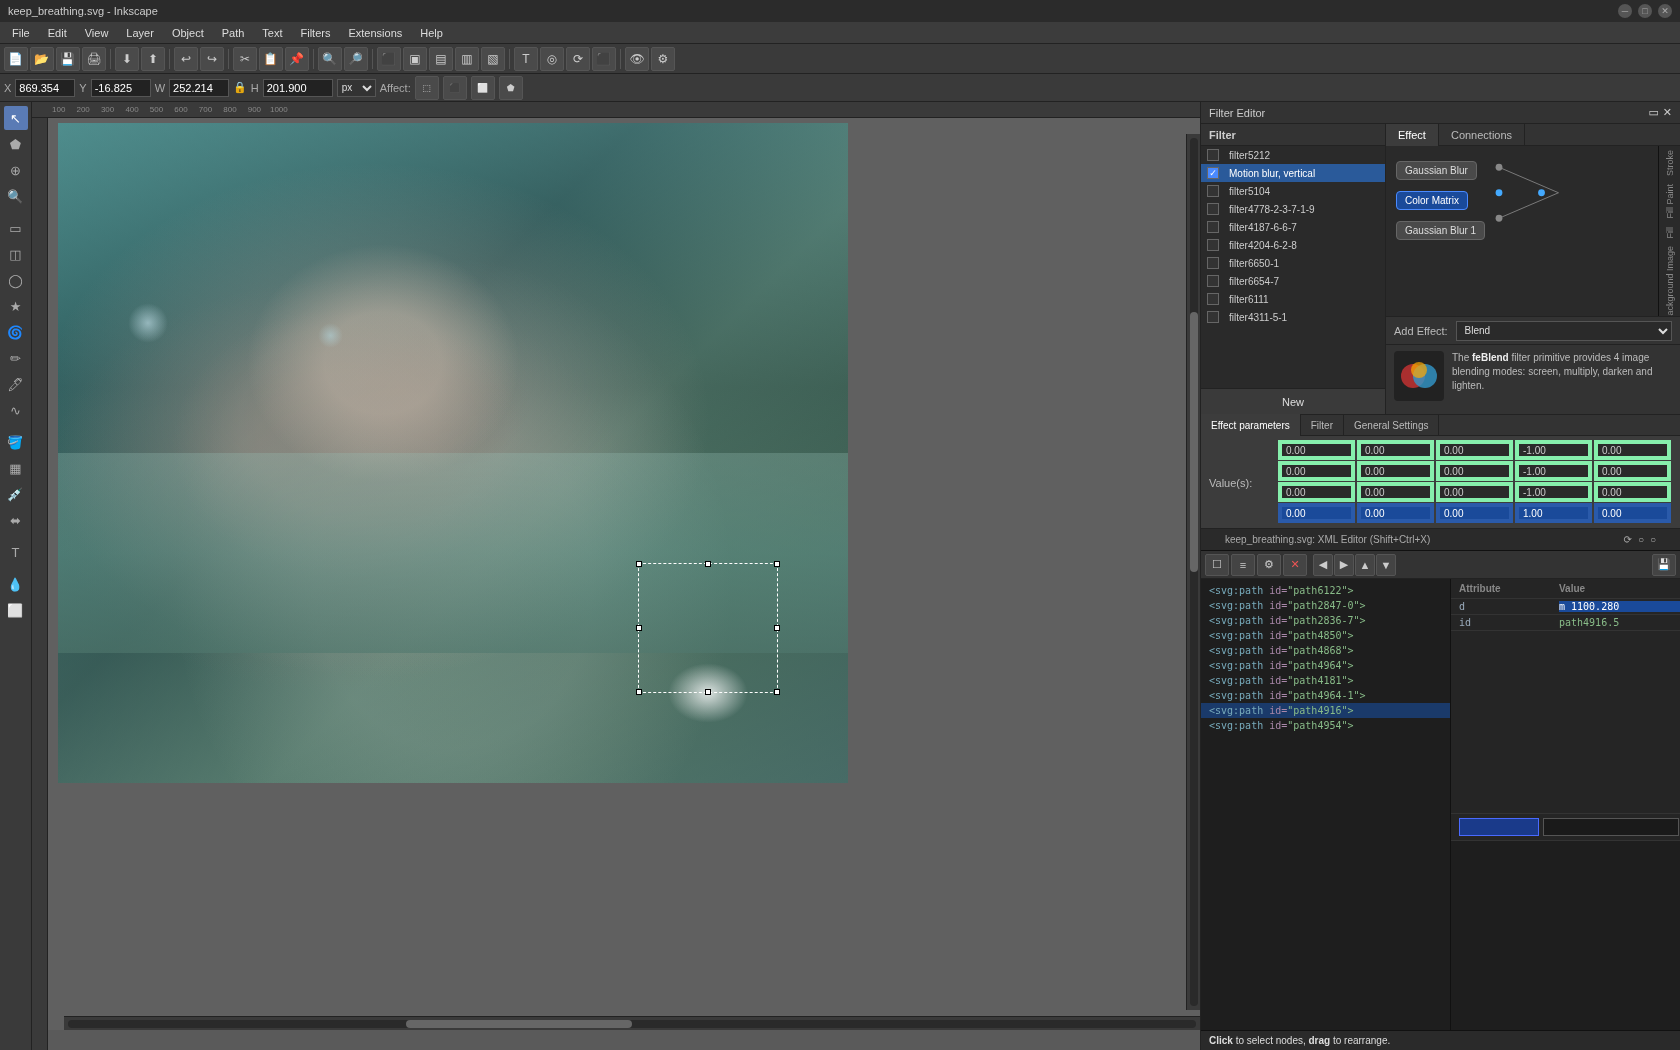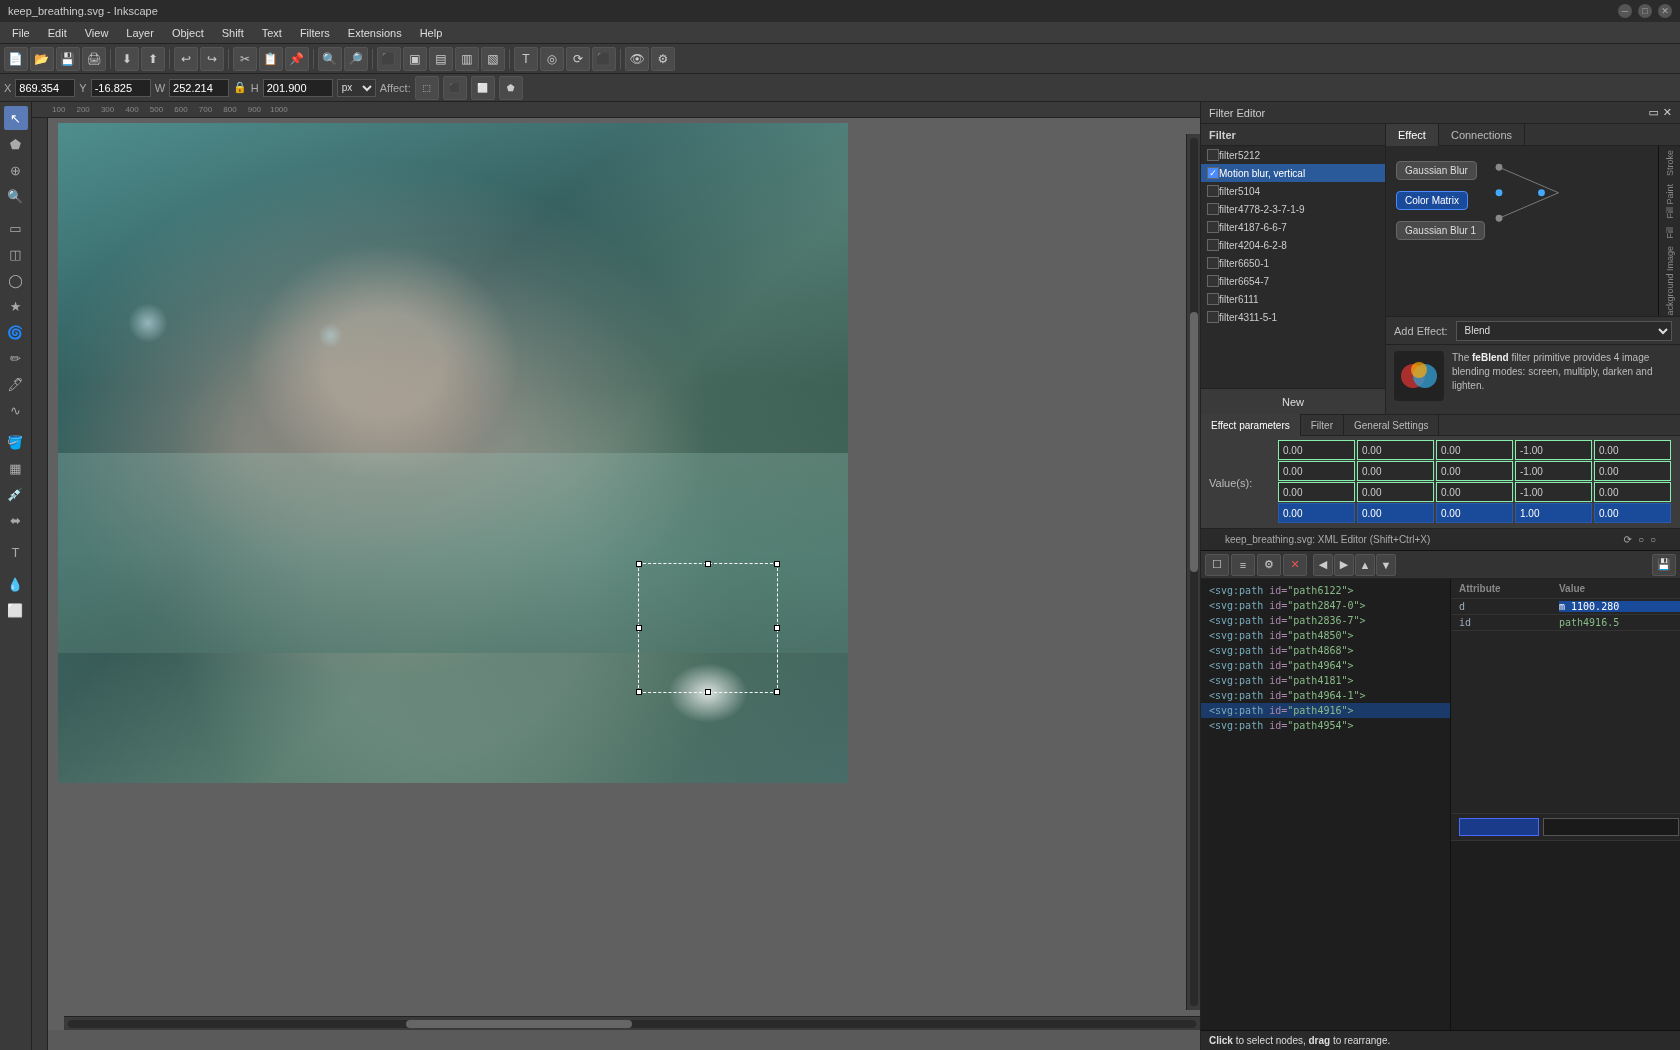--- a/index.html
+++ b/index.html
@@ -112,21 +112,21 @@
     .fe-win-btns { display: flex; gap: 4px; }
     .fe-win-btn { font-size: 10px; color: #aaa; cursor: pointer; }
 
     #fe-content { display: flex; height: 290px; }
     
     
     #filter-list { width: 185px; border-right: 1px solid #222; display: flex; flex-direction: column; }
     #filter-list-header { height: 22px; background: #333; display: flex; align-items: center; padding: 0 8px; border-bottom: 1px solid #222; }
     #filter-list-header span { font-size: 11px; color: #ccc; font-weight: bold; }
     .filter-items { flex: 1; overflow-y: auto; background: #2a2a2a; }
-    .filter-item { display: flex; align-items: center; padding: 3px 6px; gap: 0; cursor: pointer; font-size: 10px; color: #ccc; }
+    .filter-item { display: flex; align-items: center; padding: 3px 6px; gap: 10px; cursor: pointer; font-size: 10px; color: #ccc; }
     .filter-item.selected { background: #1a4a7a; color: #fff; }
     .filter-item.selected-check { background: #2a5a9a; color: #fff; }
     .filter-checkbox { width: 12px; height: 12px; border: 1px solid #666; background: #333; display: flex; align-items: center; justify-content: center; font-size: 9px; }
     .filter-checkbox.checked { background: #4a8aff; color: #fff; }
     .filter-new-btn { height: 26px; background: #3a3a3a; display: flex; align-items: center; justify-content: center; border-top: 1px solid #222; cursor: pointer; font-size: 11px; color: #ddd; }
 
     
     #effect-area { flex: 1; display: flex; flex-direction: column; }
     #effect-header { height: 22px; background: #333; display: flex; align-items: center; border-bottom: 1px solid #222; }
     .effect-tab { padding: 0 12px; height: 22px; display: flex; align-items: center; font-size: 11px; color: #bbb; cursor: pointer; border-right: 1px solid #222; }
@@ -158,21 +158,21 @@
     .ep-tab.active { color: #fff; background: #3c3c3c; }
 
     
     #type-row { display: flex; align-items: center; padding: 4px 8px; gap: 8px; background: #3c3c3c; border-bottom: 1px solid #222; }
     .type-label { font-size: 11px; color: #bbb; width: 60px; }
     .type-select { background: #2a2a2a; border: 1px solid #555; color: #ddd; height: 22px; font-size: 10px; flex: 1; padding: 0 4px; }
 
     
     #values-area { flex: 1; padding: 4px 8px; background: #3c3c3c; }
     .value-row { display: flex; height: 20px; margin-bottom: 1px; }
-    .val-cell { flex: 1; background: #2a2a2a; border: 1px solid #86efac; font-size: 10px; color: #ccc; display: flex; align-items: center; padding: 0 4px; margin: 0 1px; }
+    .val-cell { flex: 1; background: #2a2a2a; border: 4px solid #86efac; font-size: 10px; color: #ccc; display: flex; align-items: center; padding: 0 4px; margin: 0 1px; }
     .val-row-selected { }
     .val-row-selected .val-cell { background: #1a4a9a; color: #fff; border-color: #2a5aaa; }
 
     
     #xml-editor { flex: 1; display: flex; flex-direction: column; min-height: 0; }
     #xml-titlebar { height: 22px; background: #2a2a2a; display: flex; align-items: center; padding: 0 24px; justify-content: space-between; border-bottom: 1px solid #111; }
     #xml-titlebar span { font-size: 10px; color: #aaa; }
     .xml-win-btns { display: flex; gap: 6px; }
     .xml-win-btn { font-size: 10px; color: #666; cursor: pointer; }
 
@@ -236,21 +236,21 @@
     <div class="win-btn">✕</div>
   </div>
 </div>
 
 <div id="menubar">
   <div class="menu-item">File</div>
   <div class="menu-item">Edit</div>
   <div class="menu-item">View</div>
   <div class="menu-item">Layer</div>
   <div class="menu-item">Object</div>
-  <div class="menu-item">Shift</div>
+  <div class="menu-item">Path</div>
   <div class="menu-item">Text</div>
   <div class="menu-item">Filters</div>
   <div class="menu-item">Extensions</div>
   <div class="menu-item">Help</div>
 </div>
 
 <div id="toolbar1">
   <div class="tb-btn">📄</div>
   <div class="tb-btn">📂</div>
   <div class="tb-btn">💾</div>

